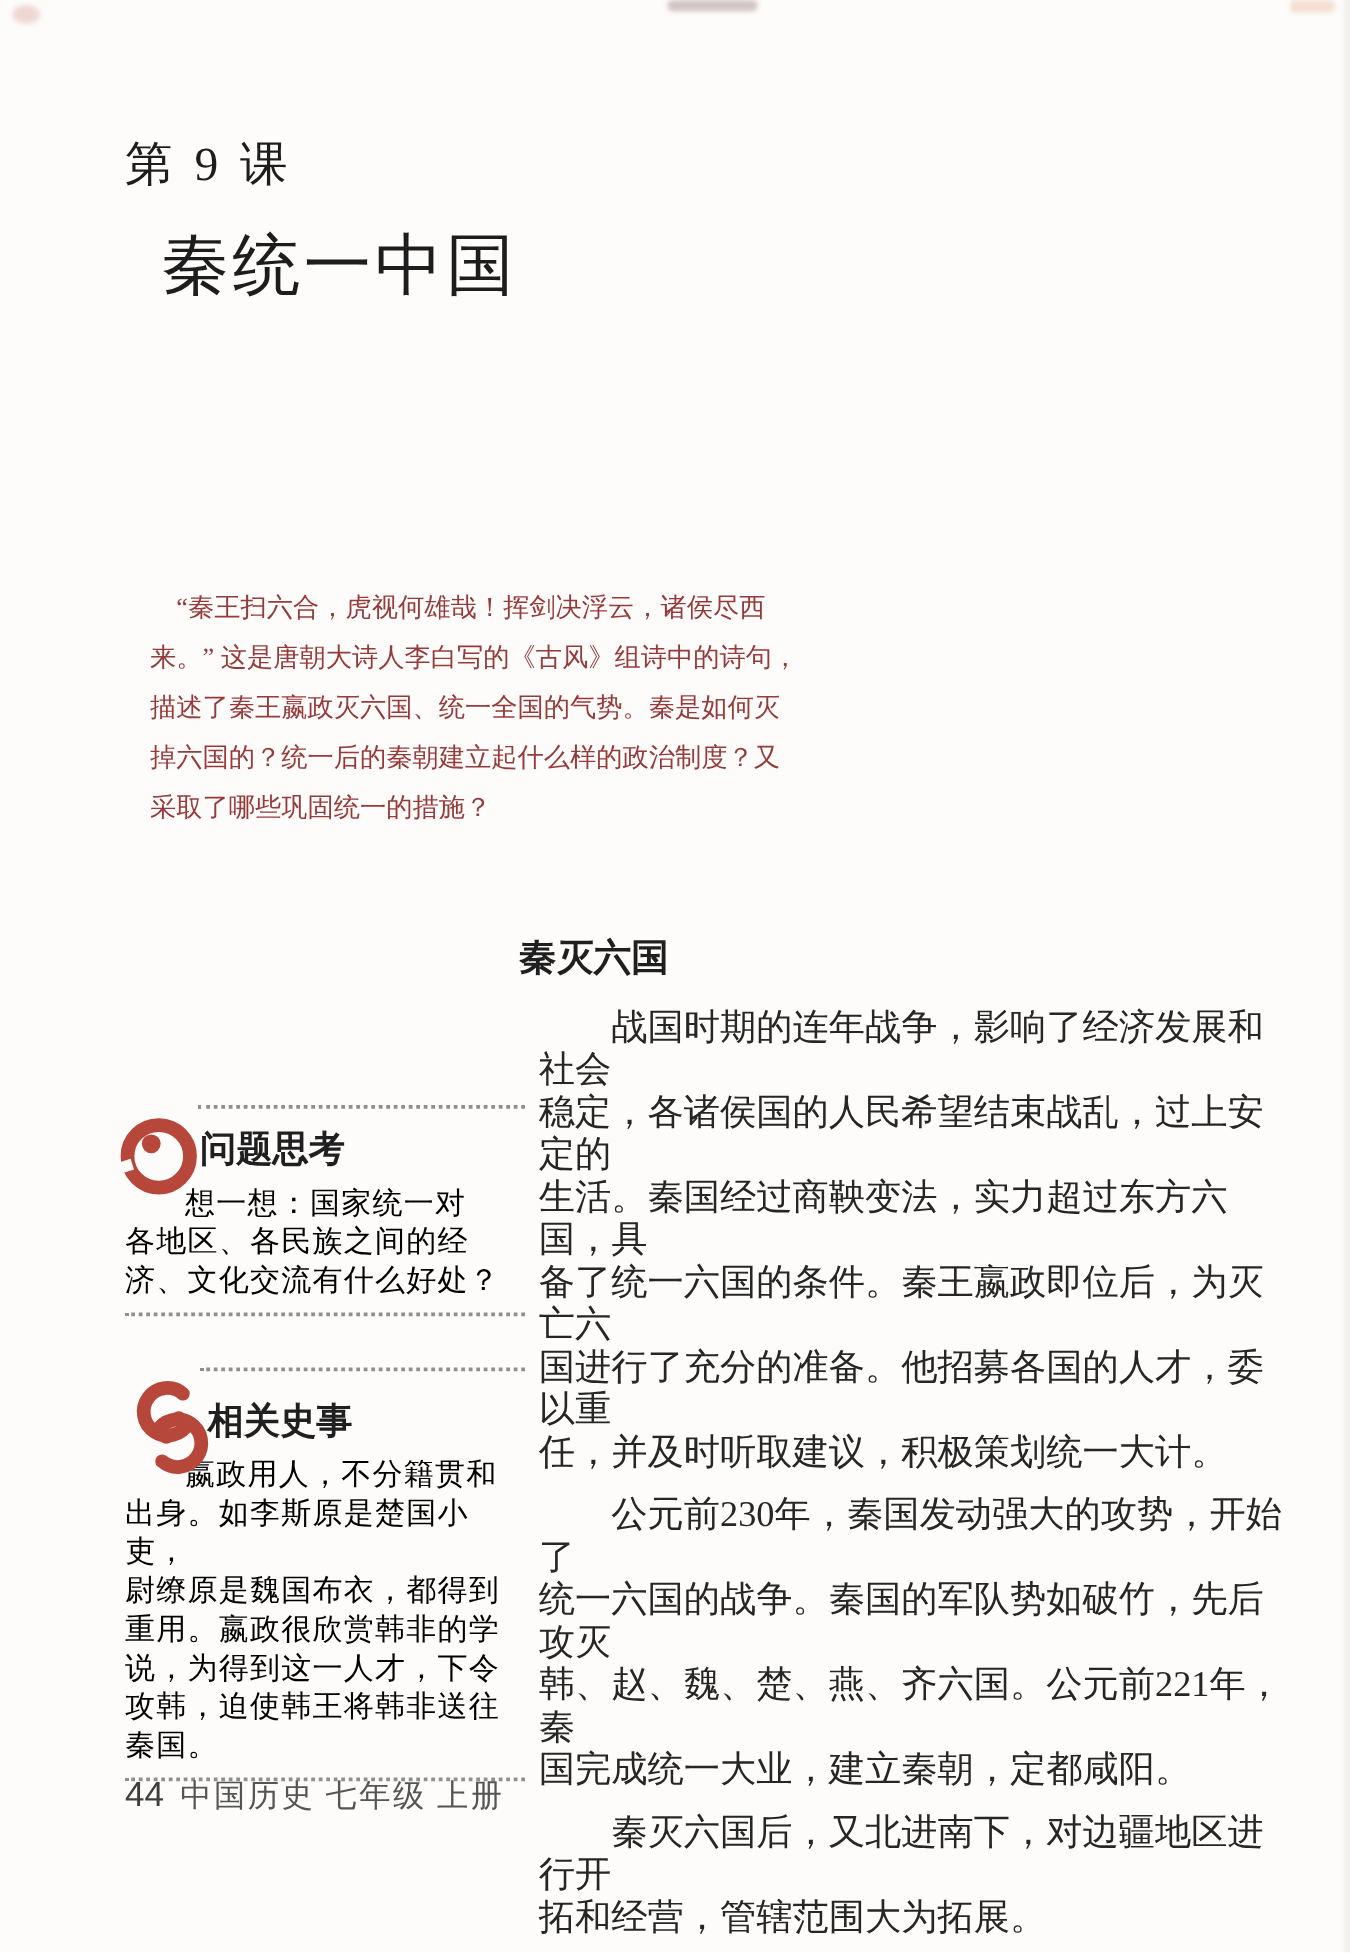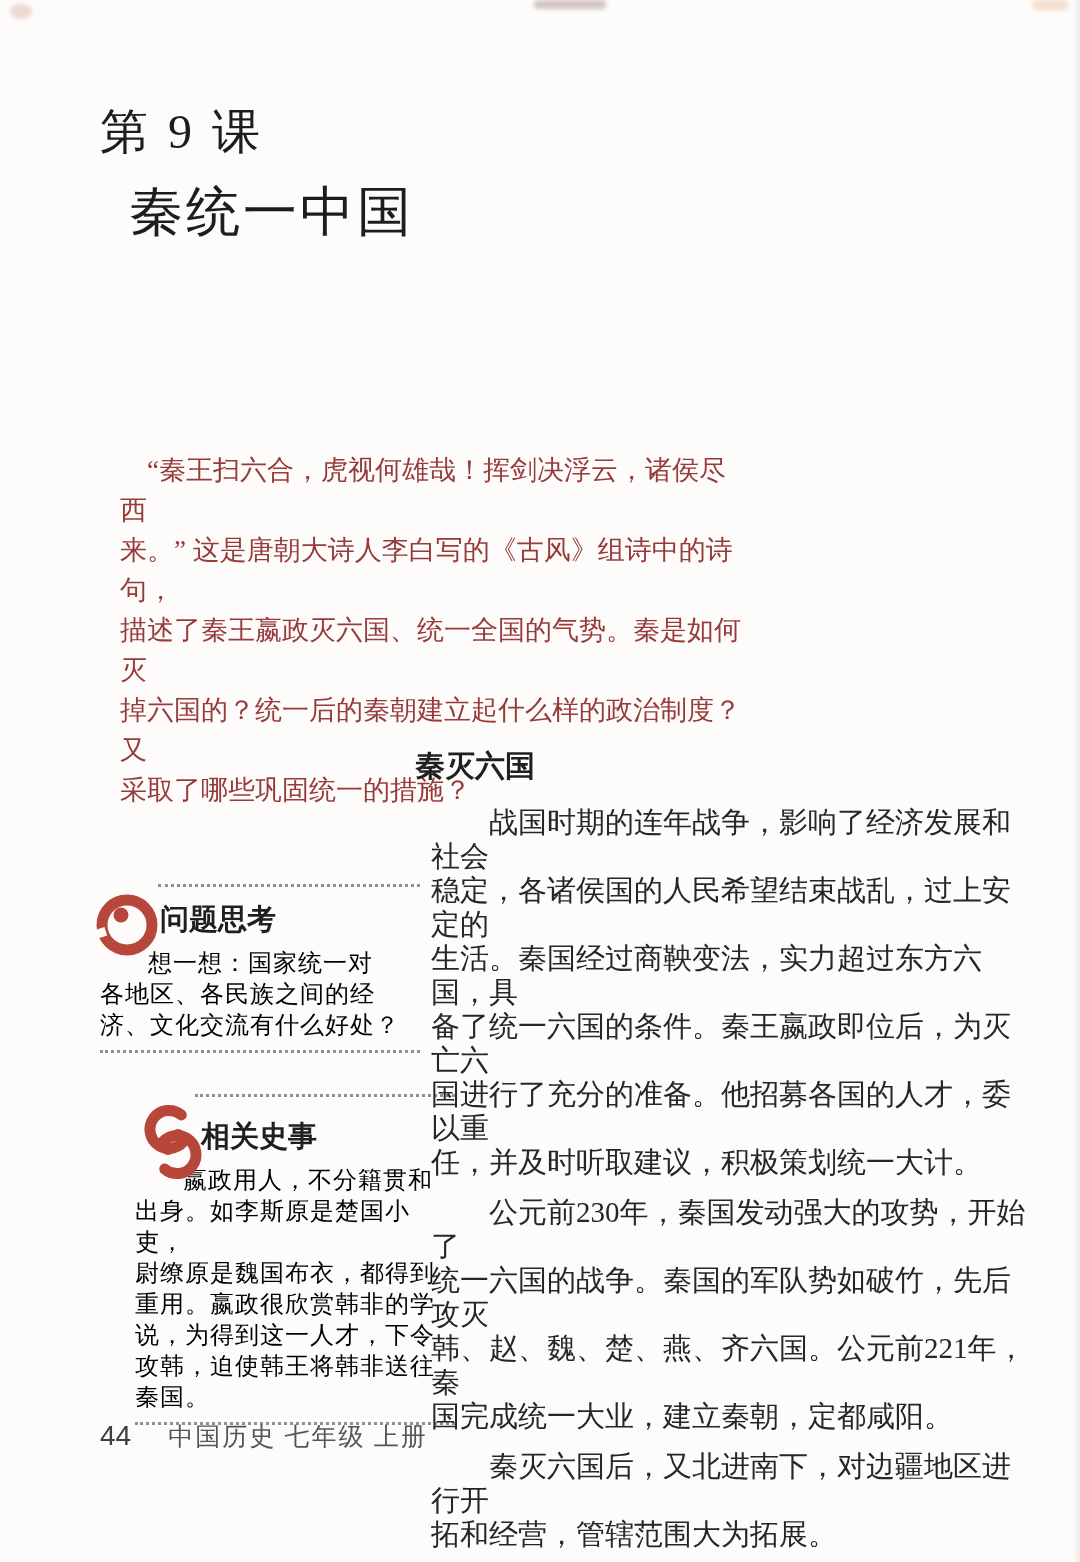--- a/index.html
+++ b/index.html
@@ -17,43 +17,43 @@
   .ml { white-space:pre-line; }
 
   
   .smudge { position:absolute; pointer-events:none; filter:blur(2px); }
   .smudge-left  { left:10px;  top:4px; width:22px; height:15px; border-radius:50%; background:rgba(205,130,122,.30); }
   .smudge-mid   { left:534px; top:0;   width:72px; height:9px;  border-radius:4px;  background:rgba(140,105,100,.38); }
   .smudge-right { left:1032px;top:0;   width:36px; height:10px; border-radius:4px;  background:rgba(232,188,158,.45); }
 
   
   .lesson-head { position:absolute; left:100px; top:92px; color:#1d1d1d; }
-  .lesson-number { font-size:48px; line-height:80px; letter-spacing:4px; }
+  .lesson-number { font-size:38px; line-height:80px; letter-spacing:4px; }
   .lesson-title  { font-size:54px; line-height:80px; letter-spacing:3px;margin-left:29px; }
 
   
   .intro {
-    position:absolute; left:120px; top:450px; width:632px;
-    font-size:27px; line-height:40px; text-indent:1em;
+    position:absolute; left:120px; top:466px; width:632px;
+    font-size:21px; line-height:40px; text-indent:1em;
     color:#963a3a;
   }
 
   
   .main-col { position:absolute; left:415px; top:746px; width:628px; }
   .section-title {
     font-family:"Liberation Sans","DejaVu Sans",sans-serif;
     font-size:30px; font-weight:700; color:#1f1f1f;
     margin:0 0 18px 0;
   }
   .body-para { font-size:29px; line-height:34px; margin:16px; text-indent:2em; color:#262626; }
 
   
   .sidebox { position:absolute; left:100px; width:320px; }
   .sb1 { top:884px; }
-  .sb2 { top:1094px;margin-left:35px; }
+  .sb2 { top:1094px; }
   .dotted-top    { border-top:3px dotted #8f8f8f; height:0; }
   .sb1 .dotted-top { margin-left:58px; }
   .sb2 .dotted-top { margin-left:60px; }
   .dotted-bottom { border-top:3px dotted #8f8f8f; height:0; margin-top:9px; }
   .sb-header { position:relative; }
   .sb1 .sb-header { height:61px; }
   .sb2 .sb-header { height:68px; }
   .sb-icon { position:absolute; }
   .sb1 .sb-icon { left:-6px; top:5px; }
   .sb2 .sb-icon { left:-9px; top:6px; }
@@ -62,21 +62,21 @@
     font-family:"Liberation Sans","DejaVu Sans",sans-serif;
     font-weight:700; font-size:29px; color:#1f1f1f;
   }
   .sb1 .sb-title { left:60px; top:13px; }
   .sb2 .sb-title { left:66px; top:20px; }
   .sb-text { font-size:24px; line-height:31px; text-indent:2em; letter-spacing:1px; color:#000000; }
 
   
   .page-footer { position:absolute; left:100px; top:1420px; display:flex; align-items:baseline; }
   .page-num  { font-family:Liberation Sans, sans-serif; font-size:28px; color:#3e3e3e; }
-  .book-title{ font-size:25px; margin-left:37px; letter-spacing:2px; color:#555; }
+  .book-title{ font-size:25px; margin-left:13px; letter-spacing:2px; color:#555; }
 </style>
 </head>
 <body>
 
 <div class="page">
 
   <div class="smudge smudge-left"></div>
   <div class="smudge smudge-mid"></div>
   <div class="smudge smudge-right"></div>
 

